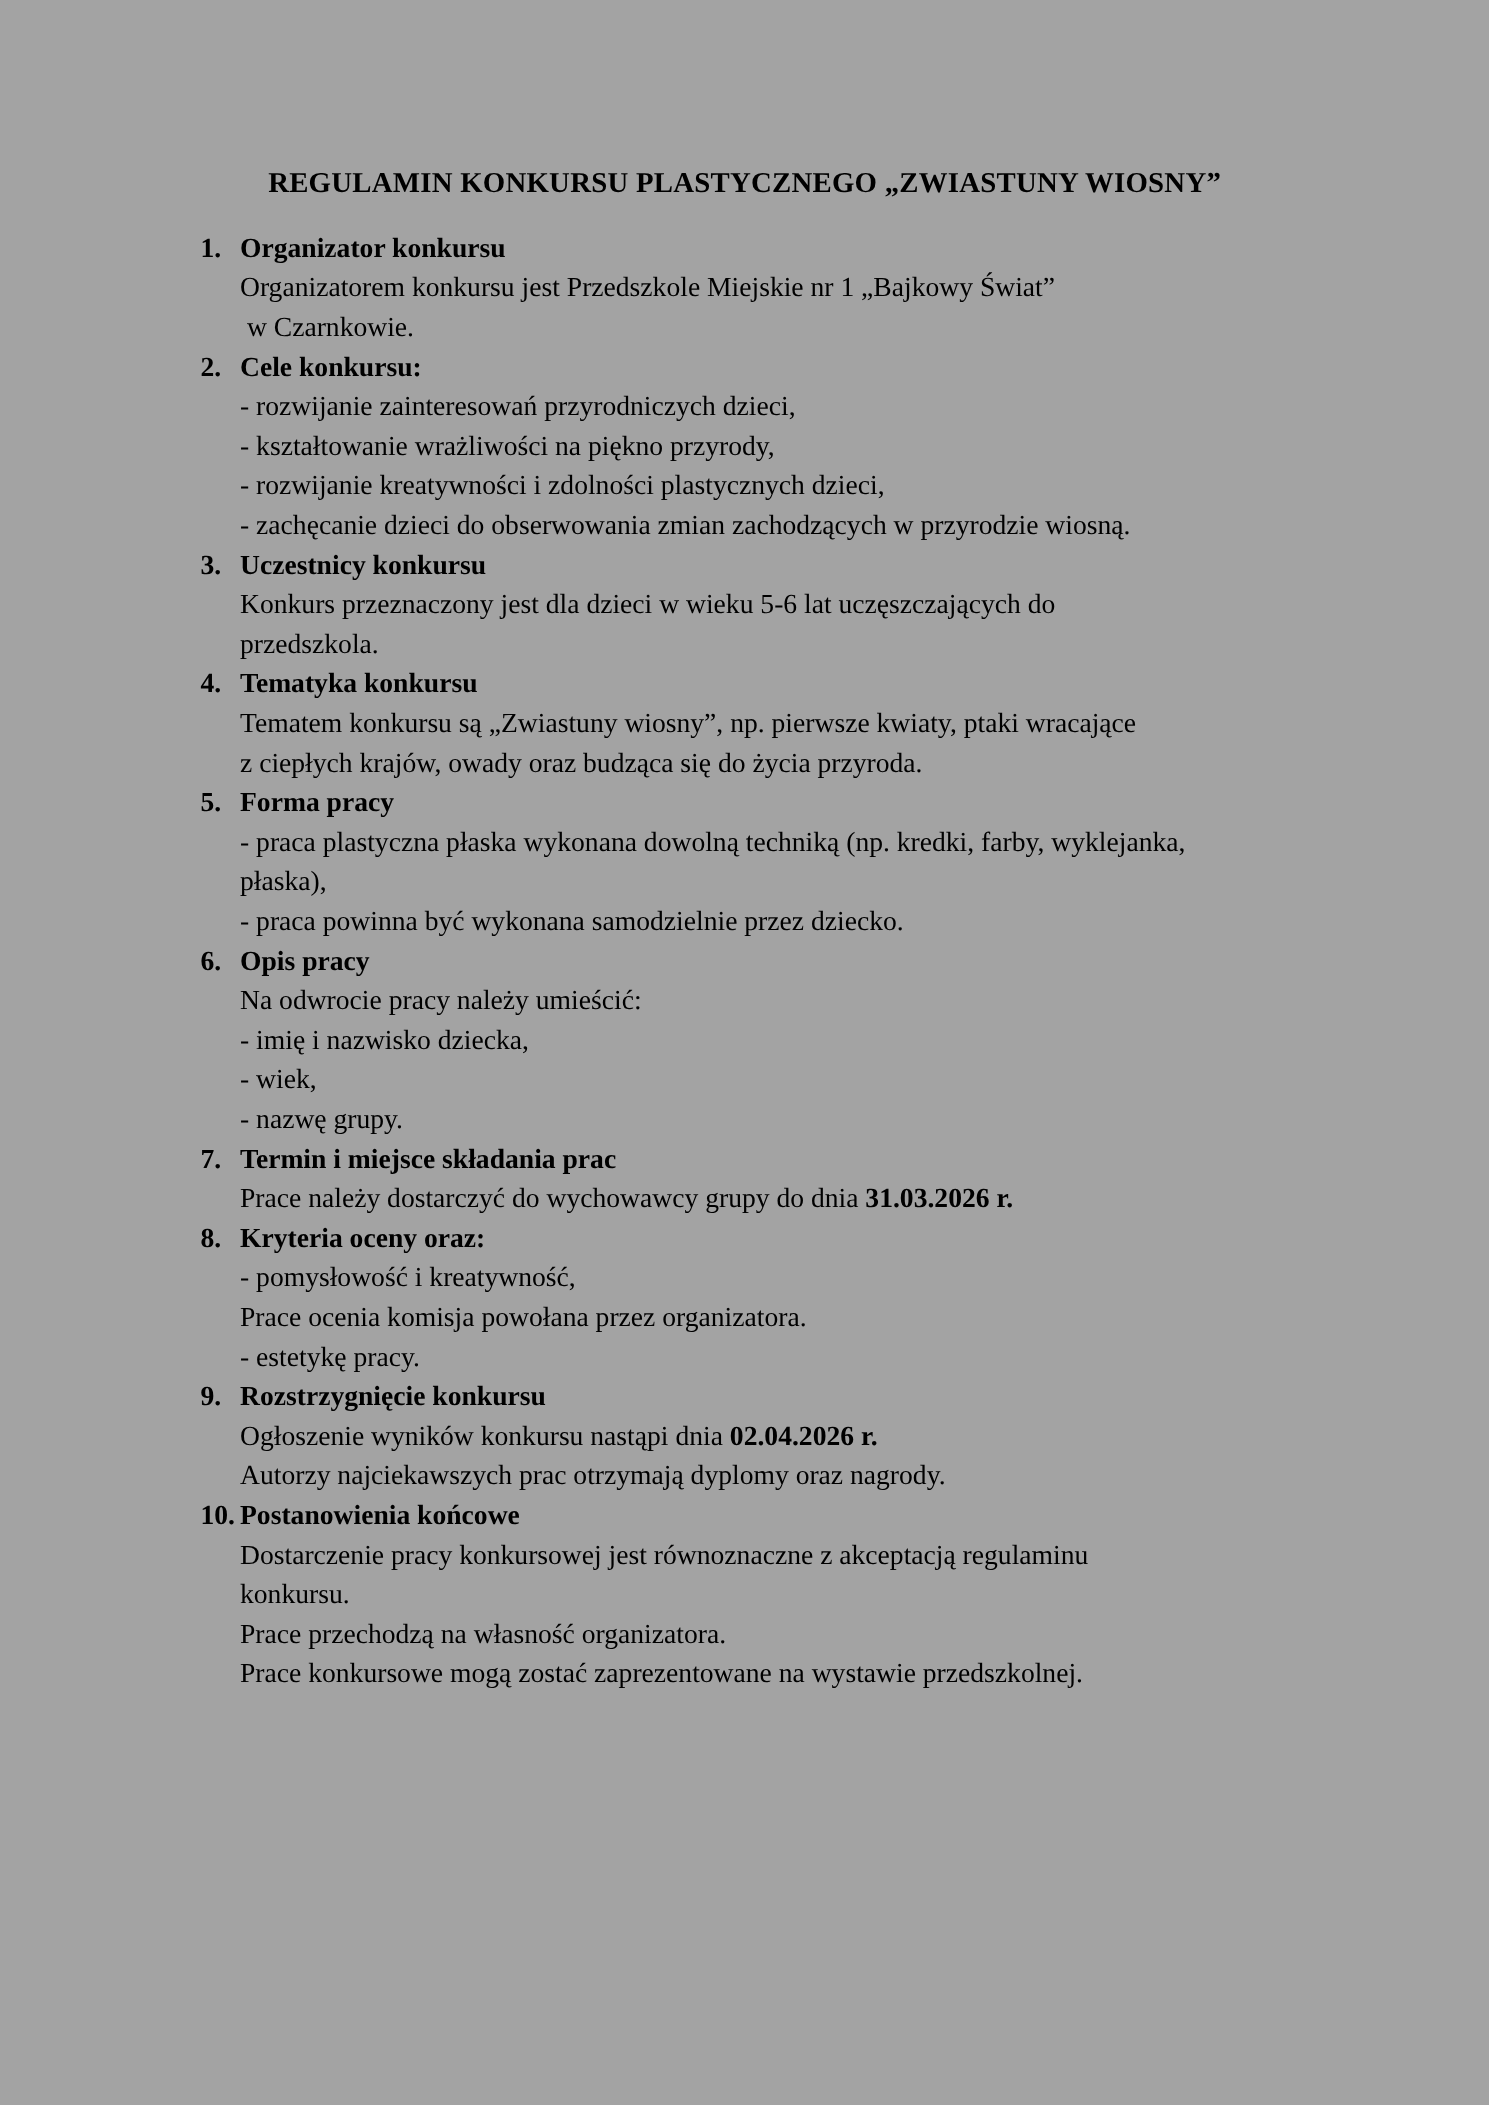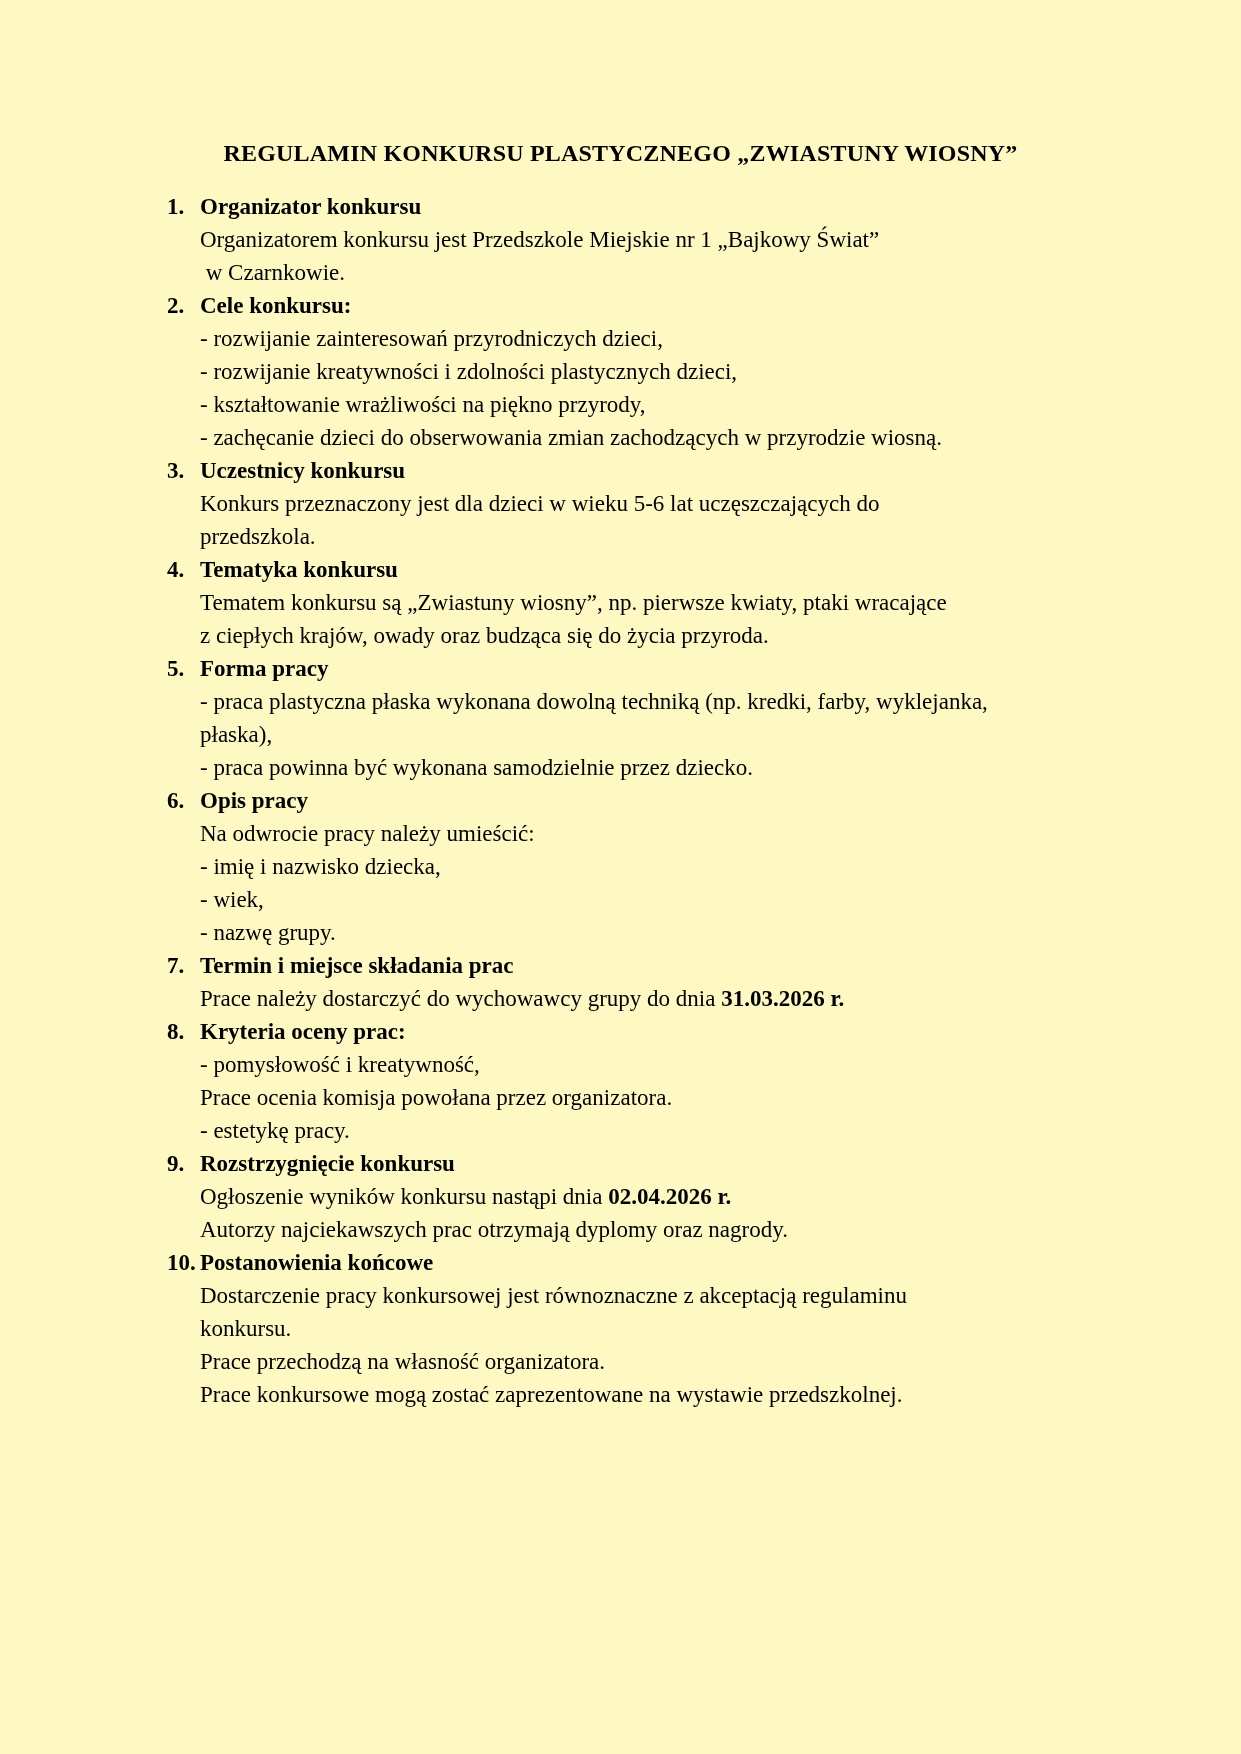--- a/index.html
+++ b/index.html
@@ -8,21 +8,21 @@
     height: 1754px;
     background: #ffffff;
     color: #000000;
     font-family: "Liberation Serif", "DejaVu Serif", serif;
   }
   .page {
     position: relative;
     width: 1241px;
     height: 1754px;
     overflow: hidden;
-    background: #fef9c3;
+    background: #a3a3a3;
   }
   .doc-title {
     margin: 0;
     padding-top: 137px;
     font-size: 24px;
     font-weight: bold;
     line-height: 33px;
     text-align: center;
     letter-spacing: 0.2px;
   }
@@ -49,22 +49,22 @@
   <h1 class="doc-title">REGULAMIN KONKURSU PLASTYCZNEGO „ZWIASTUNY WIOSNY”</h1>
   <ol class="sections" id="sections">
       <li class="section">
         <p class="line head"><span class="num">1.</span><span>Organizator konkursu</span></p>
         <p class="line"><span>Organizatorem konkursu jest Przedszkole Miejskie nr 1 „Bajkowy Świat”</span></p>
         <p class="line"><span> w Czarnkowie.</span></p>
       </li>
       <li class="section">
         <p class="line head"><span class="num">2.</span><span>Cele konkursu:</span></p>
         <p class="line"><span>- rozwijanie zainteresowań przyrodniczych dzieci,</span></p>
+        <p class="line"><span>- kształtowanie wrażliwości na piękno przyrody,</span></p>
         <p class="line"><span>- rozwijanie kreatywności i zdolności plastycznych dzieci,</span></p>
-        <p class="line"><span>- kształtowanie wrażliwości na piękno przyrody,</span></p>
         <p class="line"><span>- zachęcanie dzieci do obserwowania zmian zachodzących w przyrodzie wiosną.</span></p>
       </li>
       <li class="section">
         <p class="line head"><span class="num">3.</span><span>Uczestnicy konkursu</span></p>
         <p class="line"><span>Konkurs przeznaczony jest dla dzieci w wieku 5-6 lat uczęszczających do</span></p>
         <p class="line"><span>przedszkola.</span></p>
       </li>
       <li class="section">
         <p class="line head"><span class="num">4.</span><span>Tematyka konkursu</span></p>
         <p class="line"><span>Tematem konkursu są „Zwiastuny wiosny”, np. pierwsze kwiaty, ptaki wracające</span></p>
@@ -81,21 +81,21 @@
         <p class="line"><span>Na odwrocie pracy należy umieścić:</span></p>
         <p class="line"><span>- imię i nazwisko dziecka,</span></p>
         <p class="line"><span>- wiek,</span></p>
         <p class="line"><span>- nazwę grupy.</span></p>
       </li>
       <li class="section">
         <p class="line head"><span class="num">7.</span><span>Termin i miejsce składania prac</span></p>
         <p class="line"><span>Prace należy dostarczyć do wychowawcy grupy do dnia </span><strong>31.03.2026 r.</strong></p>
       </li>
       <li class="section">
-        <p class="line head"><span class="num">8.</span><span>Kryteria oceny prac:</span></p>
+        <p class="line head"><span class="num">8.</span><span>Kryteria oceny oraz:</span></p>
         <p class="line"><span>- pomysłowość i kreatywność,</span></p>
         <p class="line"><span>Prace ocenia komisja powołana przez organizatora.</span></p>
         <p class="line"><span>- estetykę pracy.</span></p>
       </li>
       <li class="section">
         <p class="line head"><span class="num">9.</span><span>Rozstrzygnięcie konkursu</span></p>
         <p class="line"><span>Ogłoszenie wyników konkursu nastąpi dnia </span><strong>02.04.2026 r.</strong></p>
         <p class="line"><span>Autorzy najciekawszych prac otrzymają dyplomy oraz nagrody.</span></p>
       </li>
       <li class="section">

